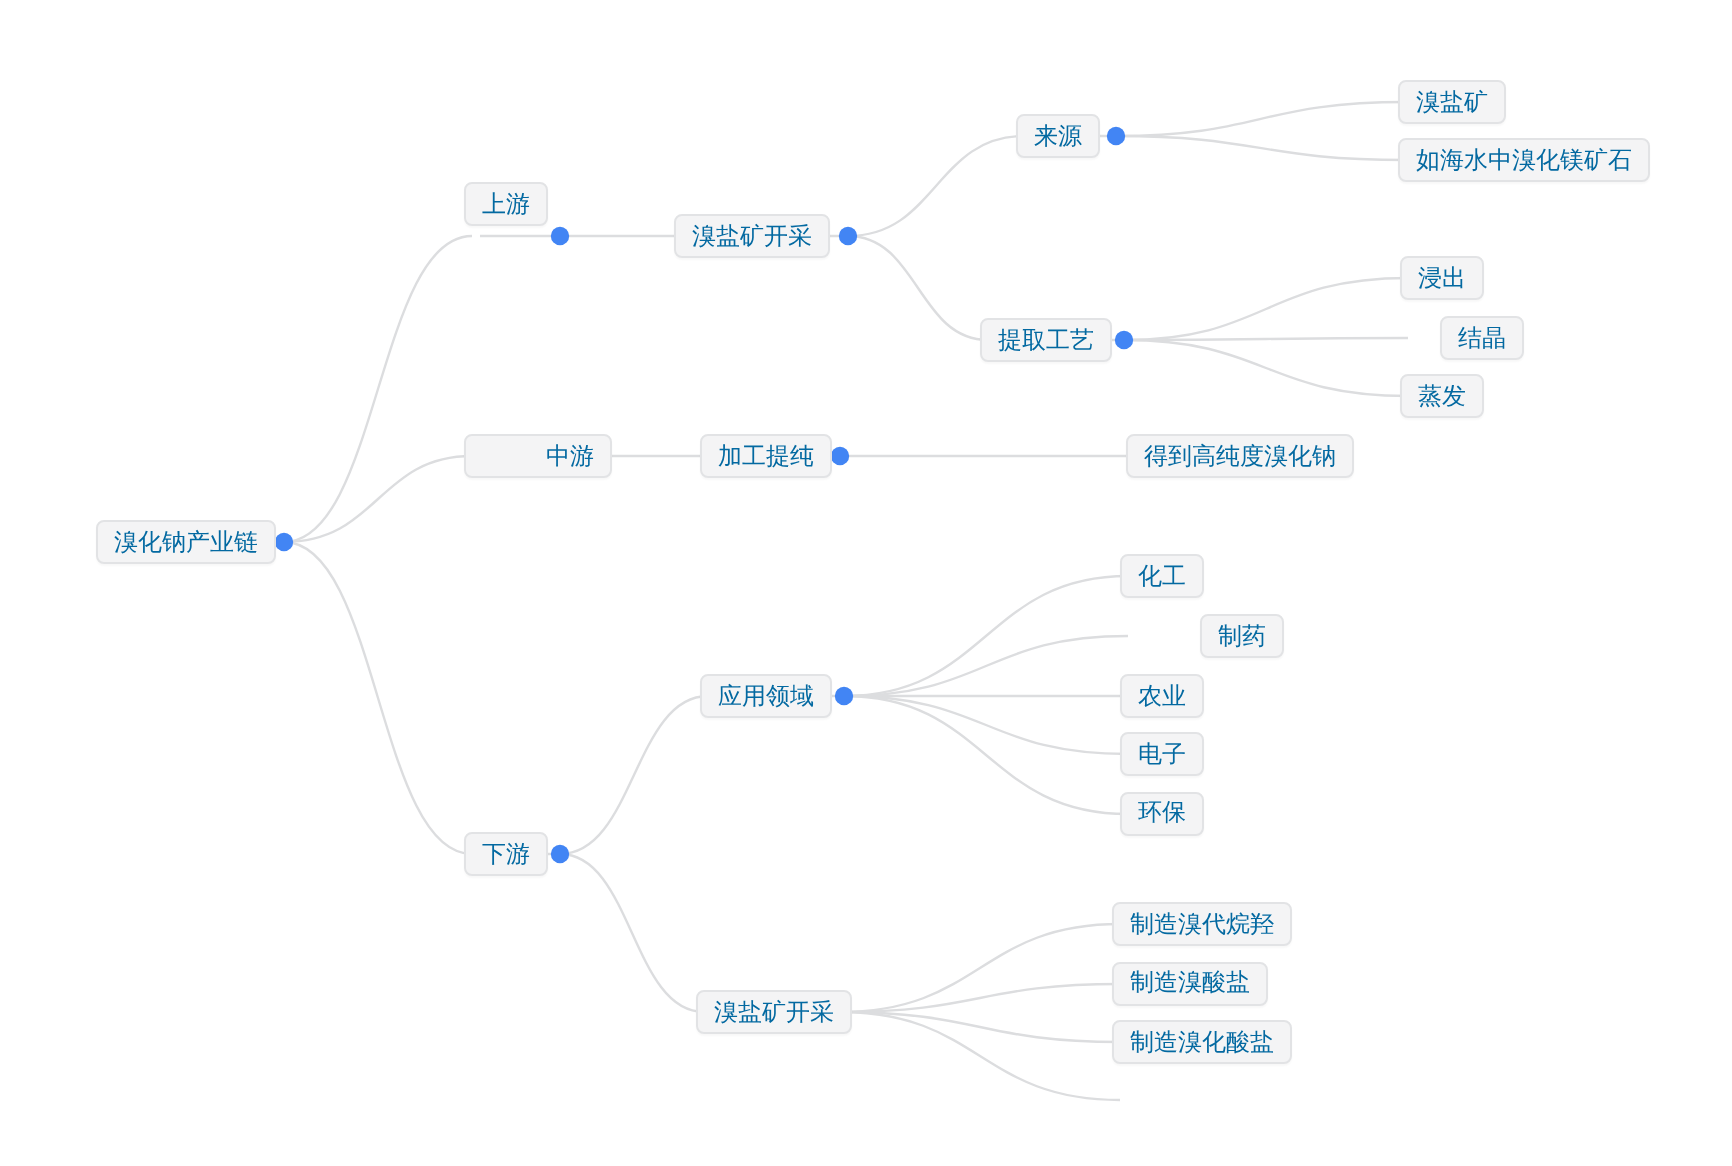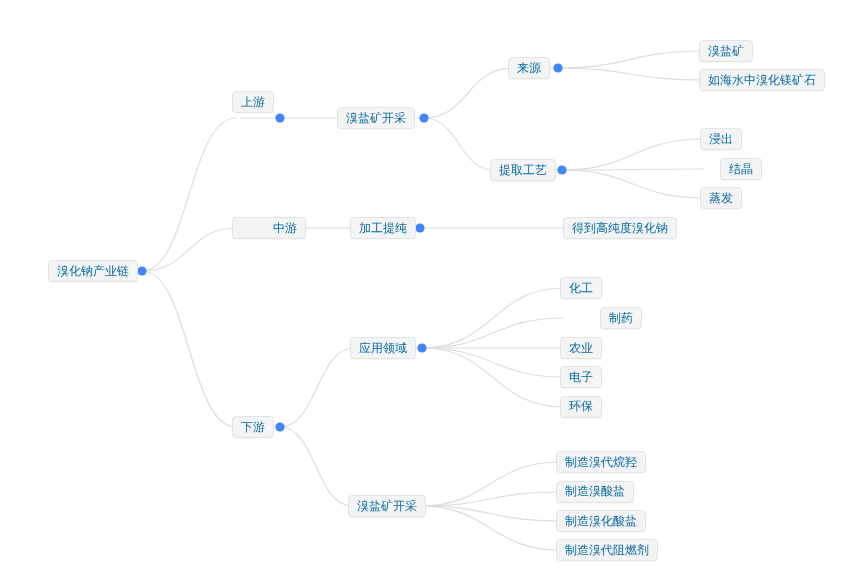--- a/index.html
+++ b/index.html
@@ -105,15 +105,14 @@
   <div class="node" style="left:350px;top:348px;">应用领域</div>
   <div class="node" style="left:560px;top:288px;">化工</div>
   <div class="node" style="left:560px;top:318px;margin-left:40px;">制药</div>
   <div class="node" style="left:560px;top:348px;">农业</div>
   <div class="node" style="left:560px;top:377px;">电子</div>
   <div class="node" style="left:560px;top:407px;font-family:Liberation Mono, monospace;">环保</div>
   <div class="node" style="left:348px;top:506px;">溴盐矿开采</div>
   <div class="node" style="left:556px;top:462px;">制造溴代烷羟</div>
   <div class="node" style="left:556px;top:492px;font-family:Liberation Mono, monospace;">制造溴酸盐</div>
   <div class="node" style="left:556px;top:521px;">制造溴化酸盐</div>
-  <div class="node" style="left:556px;top:550px;">制造溴代阻燃剂</div>
 
 </div>
 
 </body></html>

